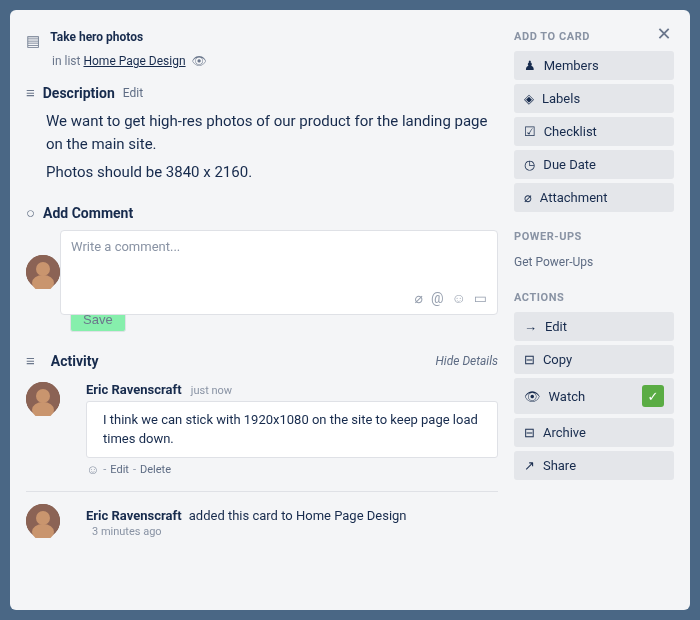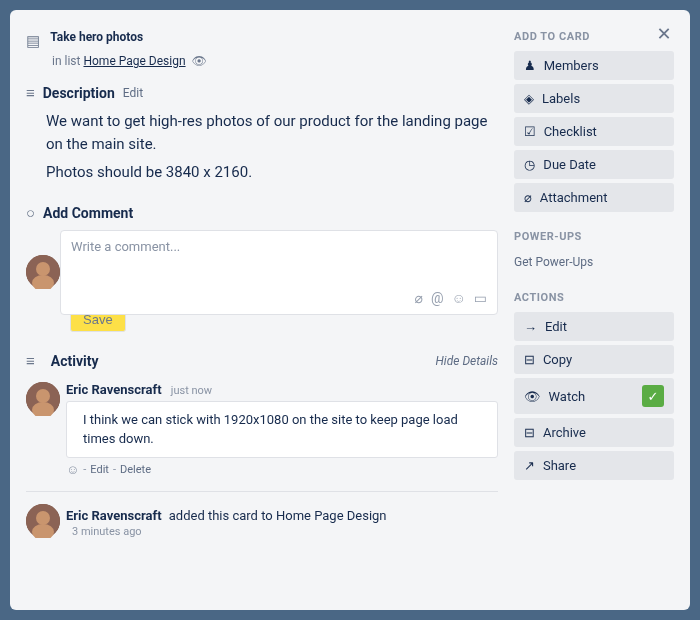--- a/index.html
+++ b/index.html
@@ -157,21 +157,21 @@
       gap: 8px;
       margin-top: 8px;
       justify-content: flex-end;
     }
     .comment-toolbar-icon {
       color: #97a0af;
       cursor: pointer;
       font-size: 14px;
     }
     .save-btn {
-      background: #fde047;
+      background: #86efac;
       border: 1px solid #dfe1e6;
       border-radius: 3px;
       padding: 4px 12px;
       font-size: 13px;
       cursor: pointer;
       color: #6b778c;
       margin-left: 0;
     }
 
     
@@ -190,21 +190,21 @@
       font-size: 12px;
       color: #5e6c84;
       cursor: pointer;
       text-decoration: none;
       font-style: italic;
     }
 
     .activity-item {
       display: flex;
       align-items: flex-start;
-      gap: 6px;
+      gap: 26px;
       margin-bottom: 14px;
     }
     .activity-content { flex: 1; }
     .activity-author {
       font-weight: 700;
       font-size: 13px;
       color: #172b4d;
     }
     .activity-timestamp {
       font-size: 11px;

